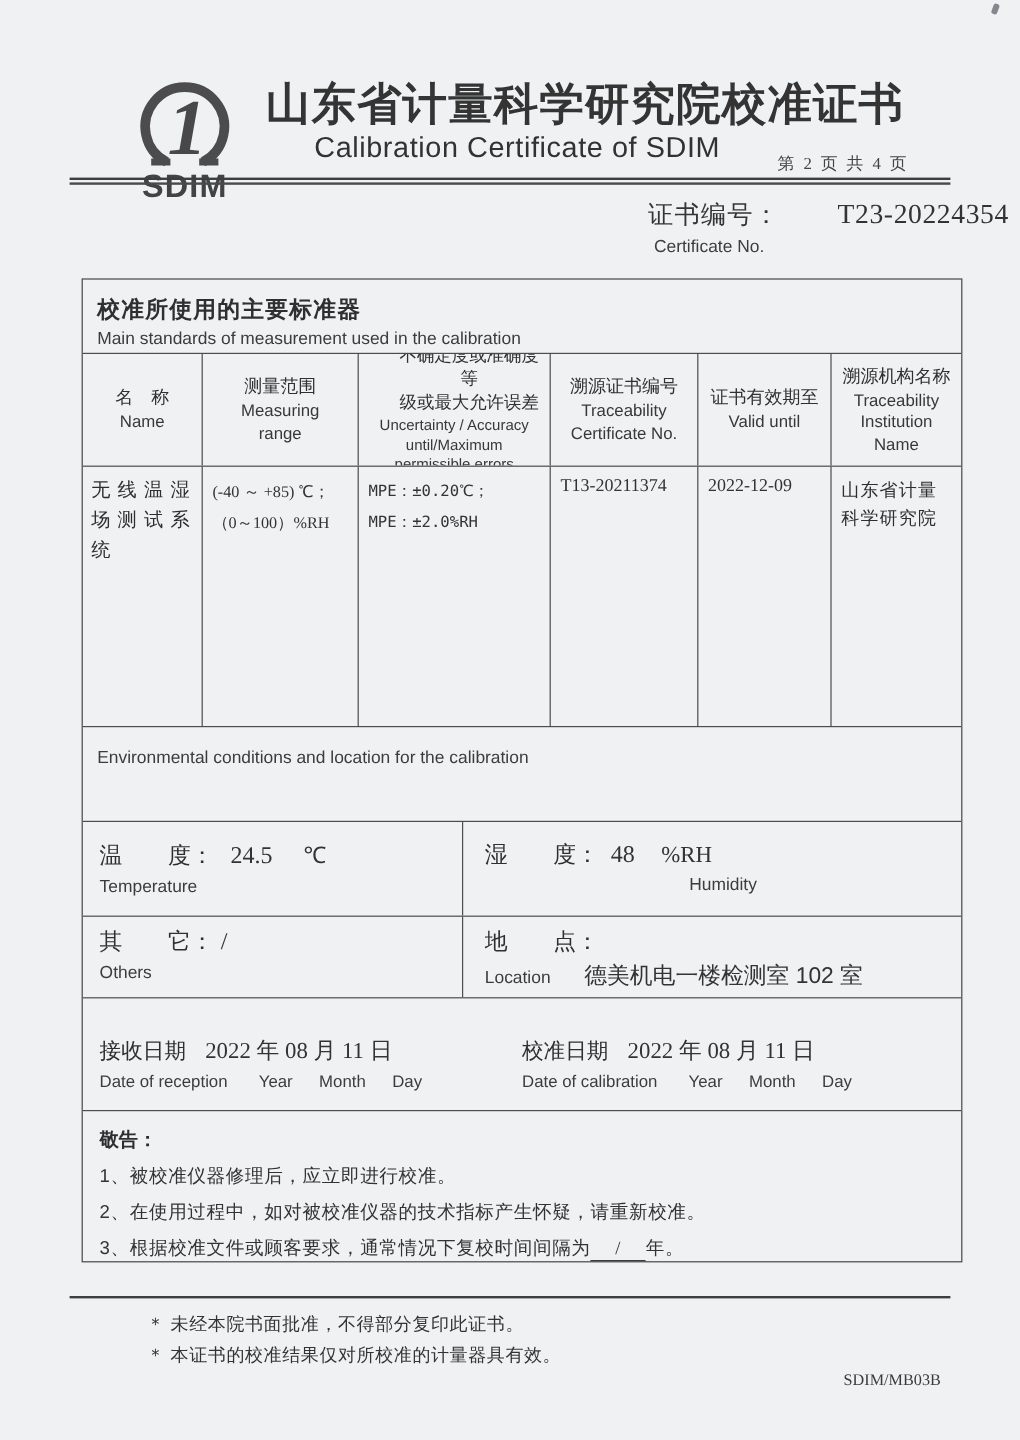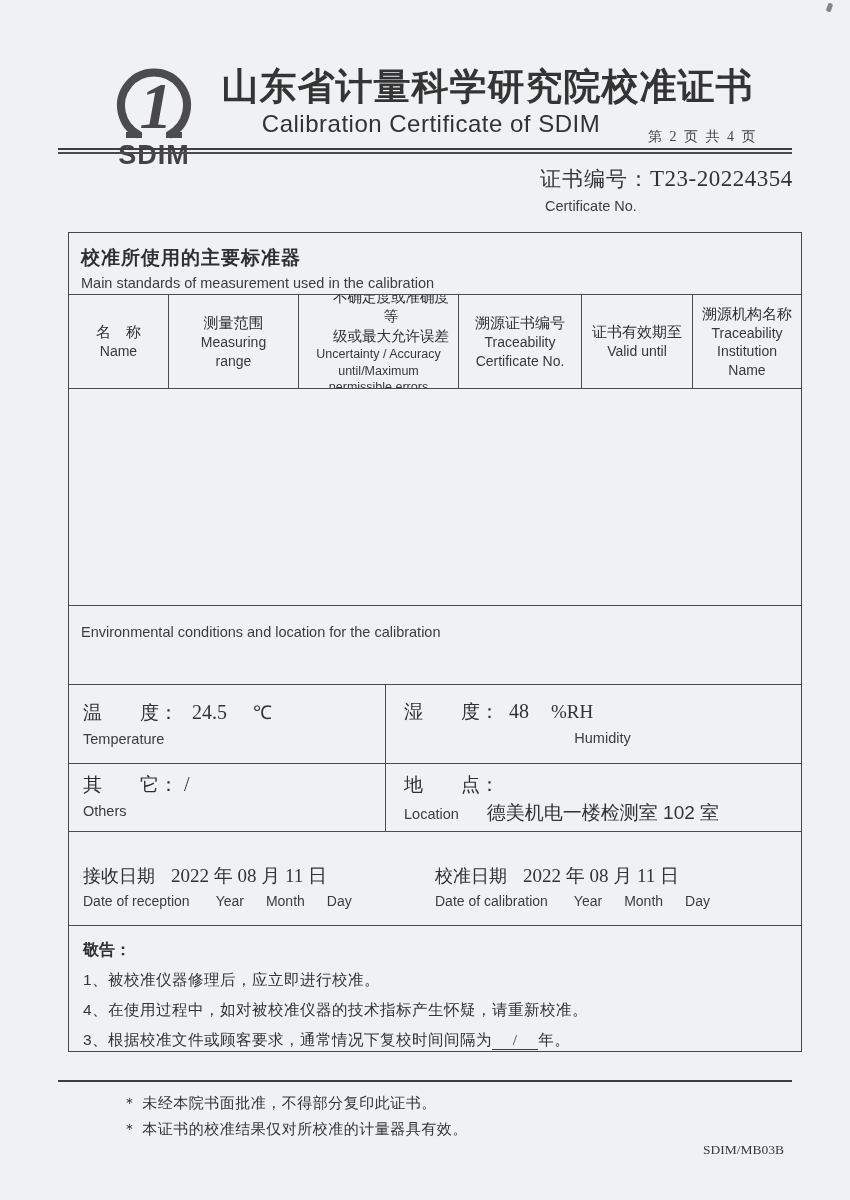--- a/index.html
+++ b/index.html
@@ -31,21 +31,21 @@
     position:absolute; left:648px; top:128px; width:140px;
     font-family:"Liberation Serif", serif; font-size:14px; color:#444;
     letter-spacing:2px; white-space:nowrap;
   }
   .dbl-rule {
     position:absolute; left:58px; top:148px; width:734px; height:6px;
     border-top:2.5px solid #3e3e3e; border-bottom:2px solid #4a4a4a;
   }
   .cert-no { position:absolute; left:540px; top:165px; white-space:nowrap; }
   .cert-no .zh { font-size:21px; color:#353535; letter-spacing:1px; }
-  .cert-no .val { font-family:"Liberation Serif", serif; font-size:23px; color:#333; letter-spacing:.5px; }
+  .cert-no .val { font-family:"Liberation Serif", serif; font-size:23px; color:#333; letter-spacing:.5px;margin-left:48px; }
   .cert-no-en { position:absolute; left:545px; top:198px; font-size:14.5px; color:#3d3d3d; }
 
   
   .box {
     position:absolute; left:68px; top:232px; width:734px; height:820px;
     border:1.6px solid #474747; display:flex; flex-direction:column;
   }
   .sec { border-bottom:1.4px solid #4c4c4c; }
   .sec:last-child { border-bottom:none; }
 
@@ -176,20 +176,30 @@
           <div class="zh">证书有效期至</div>
           <div class="en">Valid until</div>
         </div>
         <div class="t-cell">
           <div class="zh">溯源机构名称</div>
           <div class="en">Traceability
 Institution
 Name</div>
         </div>
       </div>
+      <div class="t-row t-body">
+        <div class="t-cell cell-name">无线温湿场测试系统</div>
+        <div class="t-cell cell-serif">(-40 ～ +85) ℃；
+（0～100）%RH</div>
+        <div class="t-cell cell-mono">MPE：±0.20℃；
+MPE：±2.0%RH</div>
+        <div class="t-cell cell-plain">T13-20211374</div>
+        <div class="t-cell cell-plain">2022-12-09</div>
+        <div class="t-cell cell-inst">山东省计量科学研究院</div>
+      </div>
     </div>
 
     <div class="sec sec-title sec-env">
       <div class="en">Environmental conditions and location for the calibration</div>
     </div>
 
     <div class="sec env-row row-temp">
       <div class="env-left">
         <div class="env-line">
           <span class="lab-zh">温　　度：</span>
@@ -250,21 +260,21 @@
           <span class="u">Year</span>
           <span class="u">Month</span>
           <span class="u">Day</span>
         </div>
       </div>
     </div>
 
     <div class="sec sec-notes">
       <div class="notes-title">敬告：</div>
       <div class="note-line">1、被校准仪器修理后，应立即进行校准。</div>
-      <div class="note-line">4、在使用过程中，如对被校准仪器的技术指标产生怀疑，请重新校准。</div>
+      <div class="note-line">2、在使用过程中，如对被校准仪器的技术指标产生怀疑，请重新校准。</div>
       <div class="note-line">
         <span>3、根据校准文件或顾客要求，通常情况下复校时间间隔为</span><span class="blank-slash">/</span><span>年。</span>
       </div>
     </div>
   </div>
 
   <div class="foot-rule"></div>
   <div class="foot-note fn2">＊ 本证书的校准结果仅对所校准的计量器具有效。</div>
   <div class="foot-note fn1">＊ 未经本院书面批准，不得部分复印此证书。</div>
   <div class="form-no">SDIM/MB03B</div>

